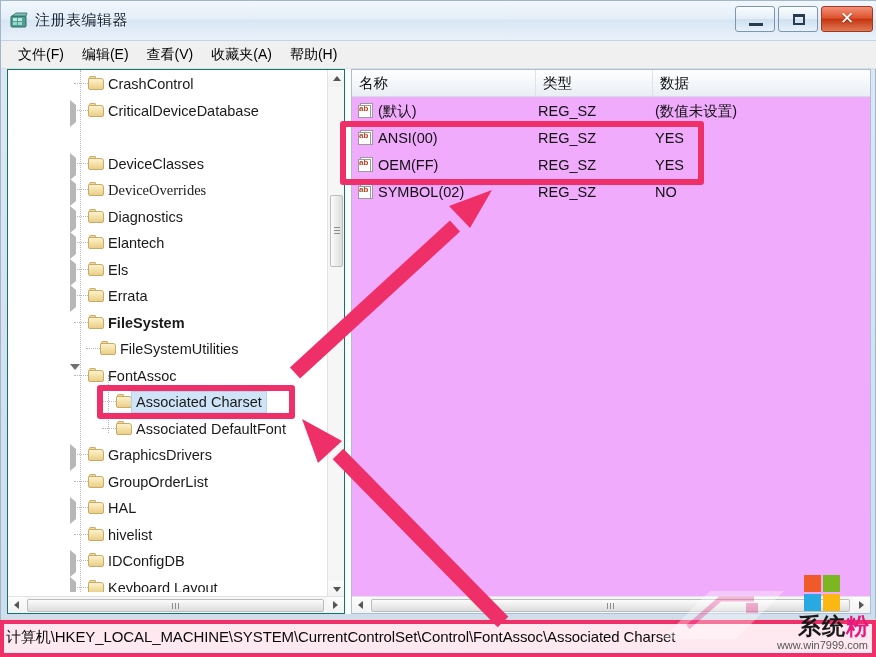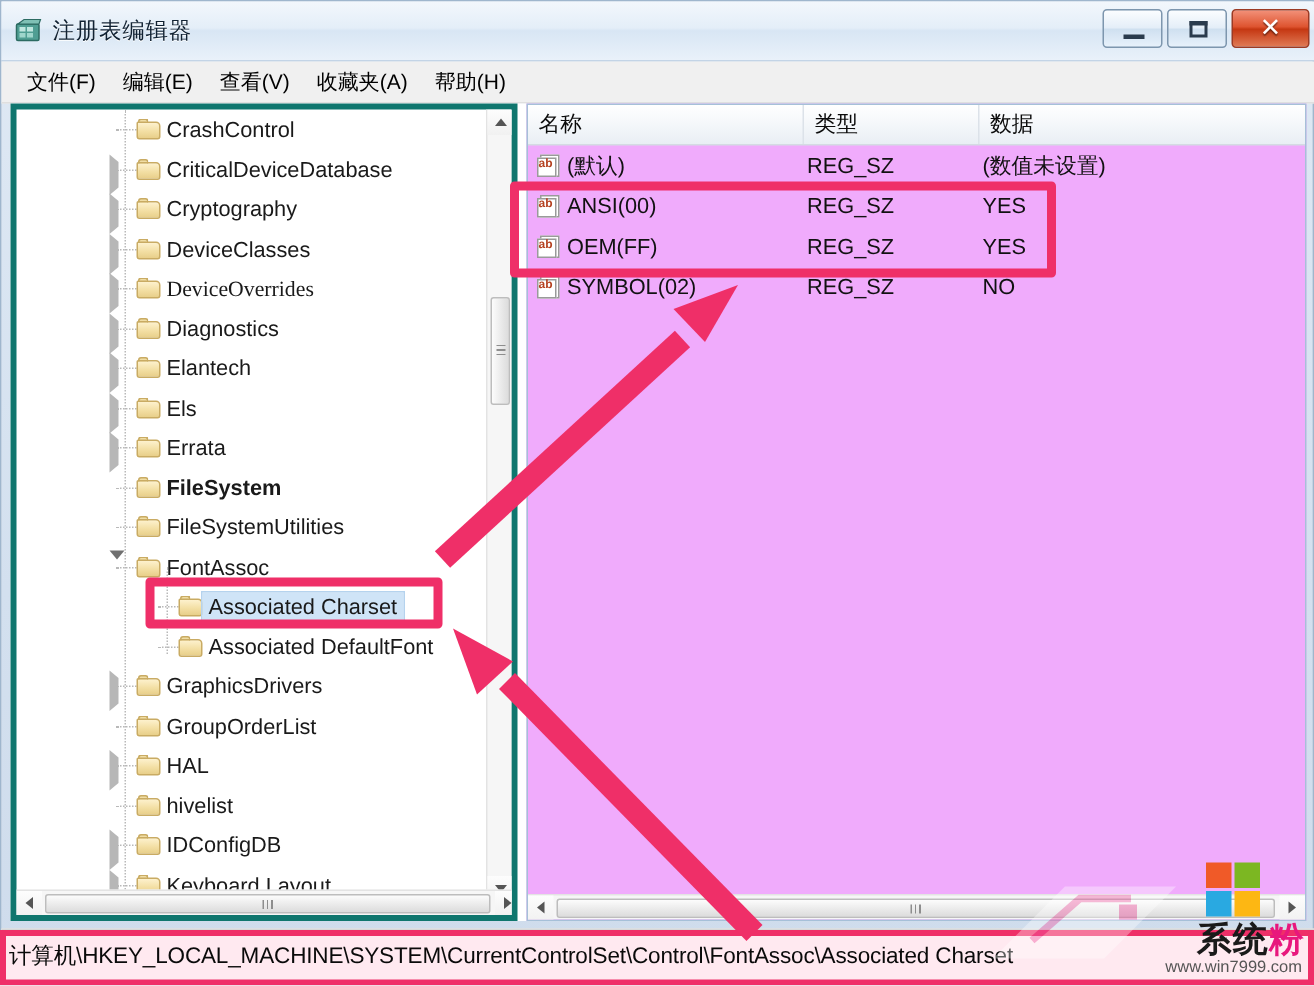--- a/index.html
+++ b/index.html
@@ -81,21 +81,21 @@
   
   .client {
     position:absolute; left:6px; top:68px; width:864px; height:545px;
     background:#ffffff;
   }
 
   
   .tree-pane {
     position:absolute; left:0px; top:0px; width:338px; height:545px;
     background:#ffffff;
-    border:4px solid #0f766e;
+    border:1px solid #0f766e;
     overflow:hidden;
   }
   .tree-inner {
     position:absolute; left:0; top:0; width:320px; height:522px;
     overflow:hidden;
   }
   .tree-row {
     position:relative; height:26.5px; display:flex; align-items:center;
     padding-left:0px; white-space:nowrap;
   }
@@ -337,29 +337,20 @@
             </div>
             <div class="tree-row" style="position: absolute; left: 0px; top: 26.5px; width: 320px;">
               <div class="hline" style="left: 66px; top: 13px; width: 14px;"></div>
               <span class="expander" style="left: 62px; top: 8px;"><span class="tri-closed"></span></span>
               <span class="folder" style="left: 80px; top: 6px;">
                 <span class="ft"></span>
                 <span class="fb"></span>
               </span>
               <span class="tree-label" style="left: 100px; top: 5px;">CriticalDeviceDatabase</span>
             </div>
-            <div class="tree-row" style="position: absolute; left: 0px; top: 53px; width: 320px;">
-              <div class="hline" style="left: 66px; top: 13px; width: 14px;"></div>
-              <span class="expander" style="left: 62px; top: 8px;"><span class="tri-closed"></span></span>
-              <span class="folder" style="left: 80px; top: 6px;">
-                <span class="ft"></span>
-                <span class="fb"></span>
-              </span>
-              <span class="tree-label" style="left: 100px; top: 5px;">Cryptography</span>
-            </div>
             <div class="tree-row" style="position: absolute; left: 0px; top: 79.5px; width: 320px;">
               <div class="hline" style="left: 66px; top: 13px; width: 14px;"></div>
               <span class="expander" style="left: 62px; top: 8px;"><span class="tri-closed"></span></span>
               <span class="folder" style="left: 80px; top: 6px;">
                 <span class="ft"></span>
                 <span class="fb"></span>
               </span>
               <span class="tree-label" style="left: 100px; top: 5px;">DeviceClasses</span>
             </div>
             <div class="tree-row" style="position: absolute; left: 0px; top: 106px; width: 320px; font-family: Liberation Serif, serif;">
@@ -408,21 +399,21 @@
               <span class="tree-label" style="left: 100px; top: 5px;">Errata</span>
             </div>
             <div class="tree-row" style="position: absolute; left: 0px; top: 238.5px; width: 320px; font-weight: bold;">
               <div class="hline" style="left: 66px; top: 13px; width: 14px;"></div>
               <span class="folder" style="left: 80px; top: 6px;">
                 <span class="ft"></span>
                 <span class="fb"></span>
               </span>
               <span class="tree-label" style="left: 100px; top: 5px;">FileSystem</span>
             </div>
-            <div class="tree-row" style="position: absolute; left: 0px; top: 265px; width: 320px; text-align: center;">
+            <div class="tree-row" style="position: absolute; left: 12px; top: 265px; width: 320px; text-align: center;">
               <div class="hline" style="left: 66px; top: 13px; width: 14px;"></div>
               <span class="folder" style="left: 80px; top: 6px;">
                 <span class="ft"></span>
                 <span class="fb"></span>
               </span>
               <span class="tree-label" style="left: 100px; top: 5px;">FileSystemUtilities</span>
             </div>
             <div class="tree-row" style="position: absolute; left: 0px; top: 291.5px; width: 320px;">
               <div class="hline" style="left: 66px; top: 13px; width: 14px;"></div>
               <span class="expander" style="left: 62px; top: 8px;"><span class="tri-open"></span></span>

